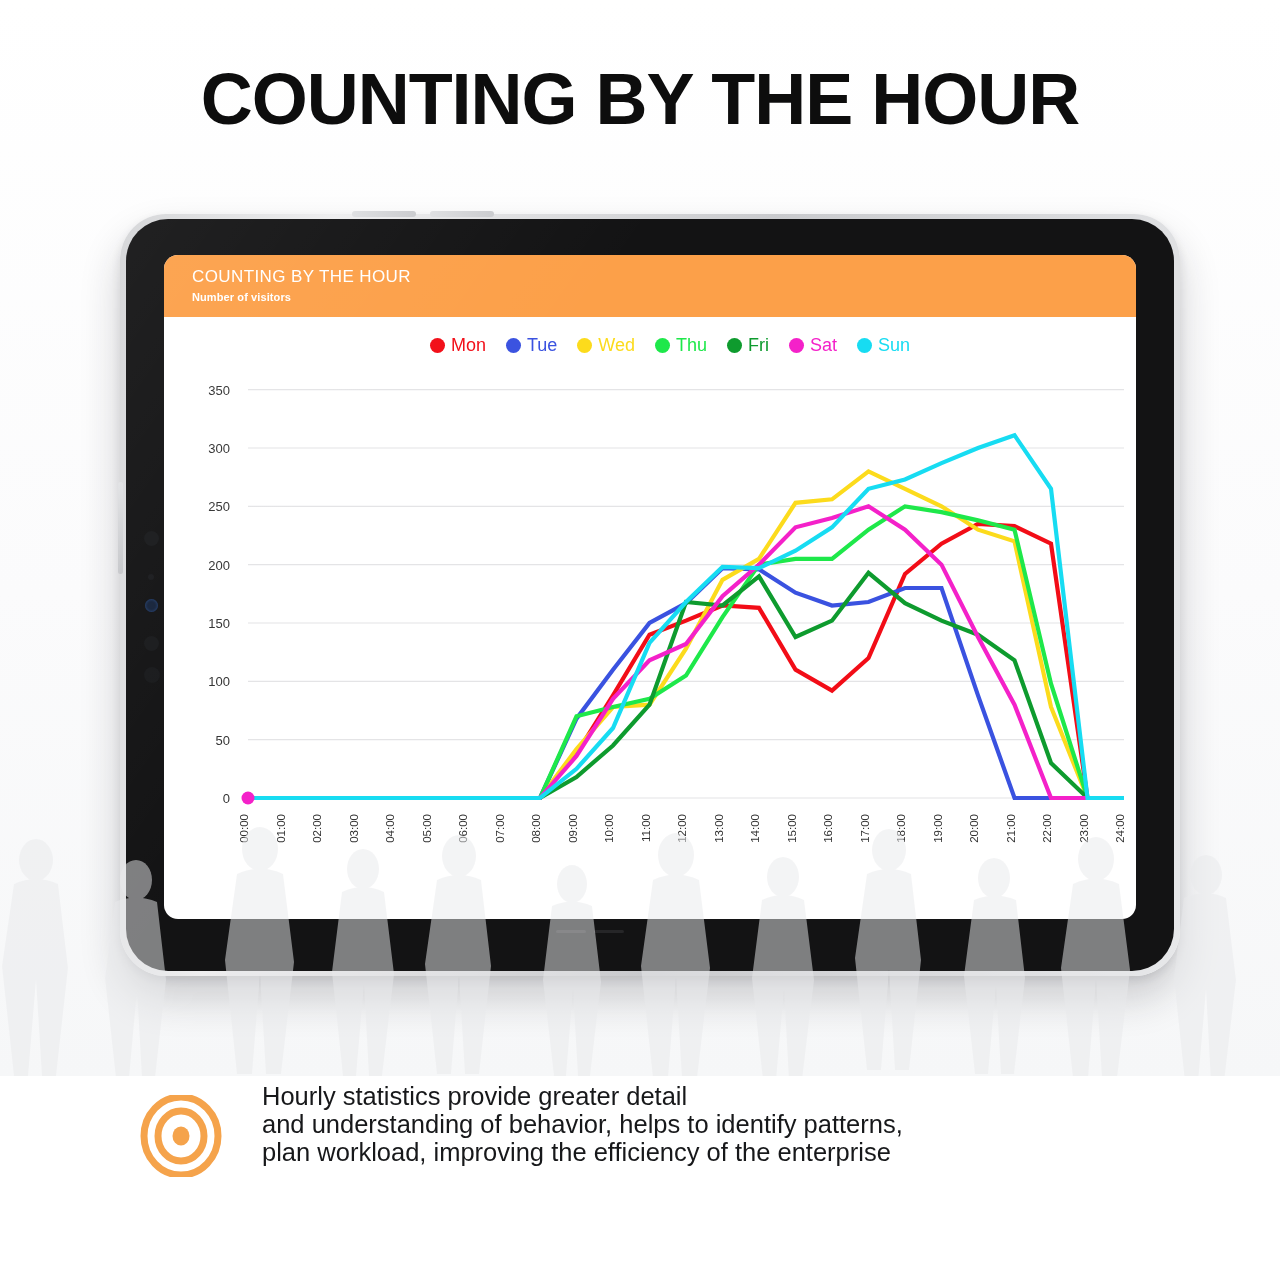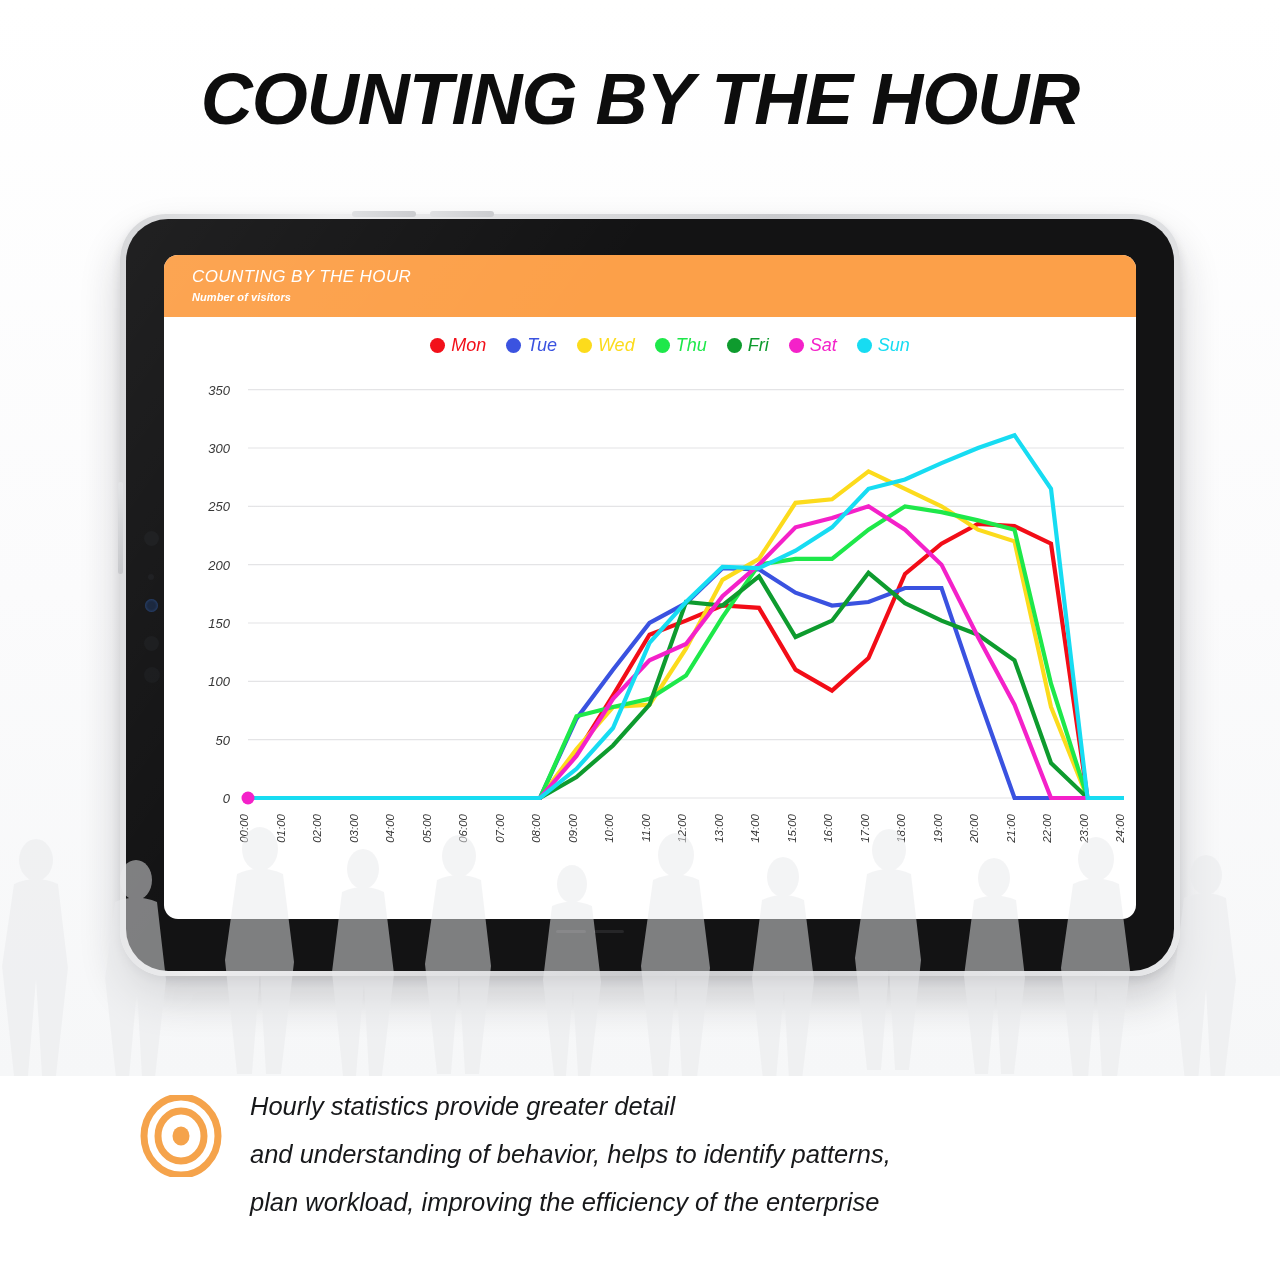--- a/index.html
+++ b/index.html
@@ -6,21 +6,20 @@
   html, body {
     width: 1280px; height: 1280px;
     background: #ffffff;
     font-family: "Liberation Sans", sans-serif;
     overflow: hidden;
   }
   #page {
     position: relative;
     width: 1280px; height: 1076px;
     background: linear-gradient(180deg,#ffffff 0%,#fbfbfc 55%,#f6f7f8 100%);
-    font-style: italic;
   }
 
   
   #main-title {
     position: absolute;
     top: 62px; left: 0; width: 1280px;
     text-align: center;
     font-size: 72px;
     font-weight: 700;
     letter-spacing: -1px;
@@ -144,24 +143,24 @@
     overflow: hidden;
   }
   #silhouettes { position:absolute; inset:0; opacity:.5; }
   #bullseye {
     position: absolute;
     left: 140px; top: 1095px;
     width: 82px; height: 82px;
   }
   #caption {
     position: absolute;
-    left: 250px; top: 1082px;
+    left: 262px; top: 1082px;
     width: 800px;
     font-size: 25.5px;
-    line-height: 48px;
+    line-height: 28px;
     color: #17181a;
     font-family: "Liberation Sans", sans-serif;
     white-space: pre-line;
   }
 </style>
 </head>
 <body>
 
 <div id="page">
 

